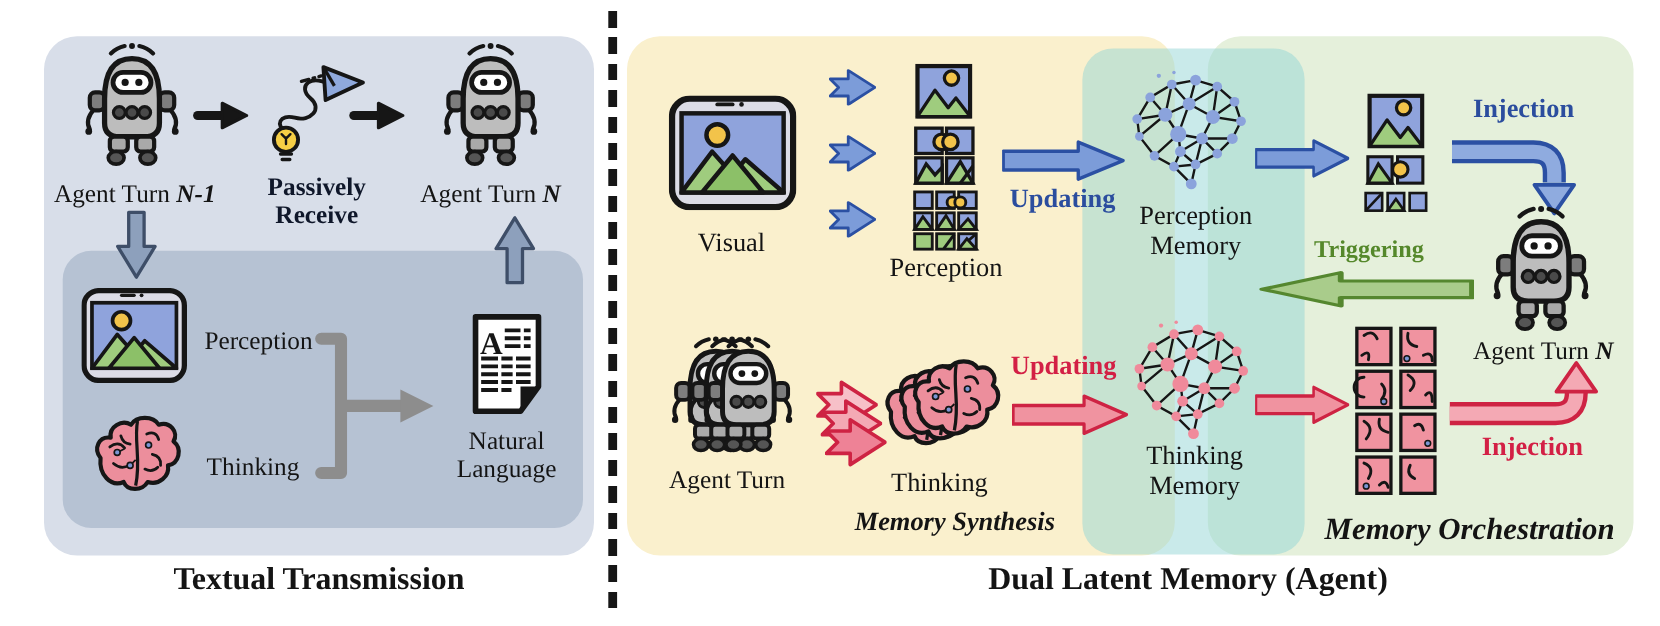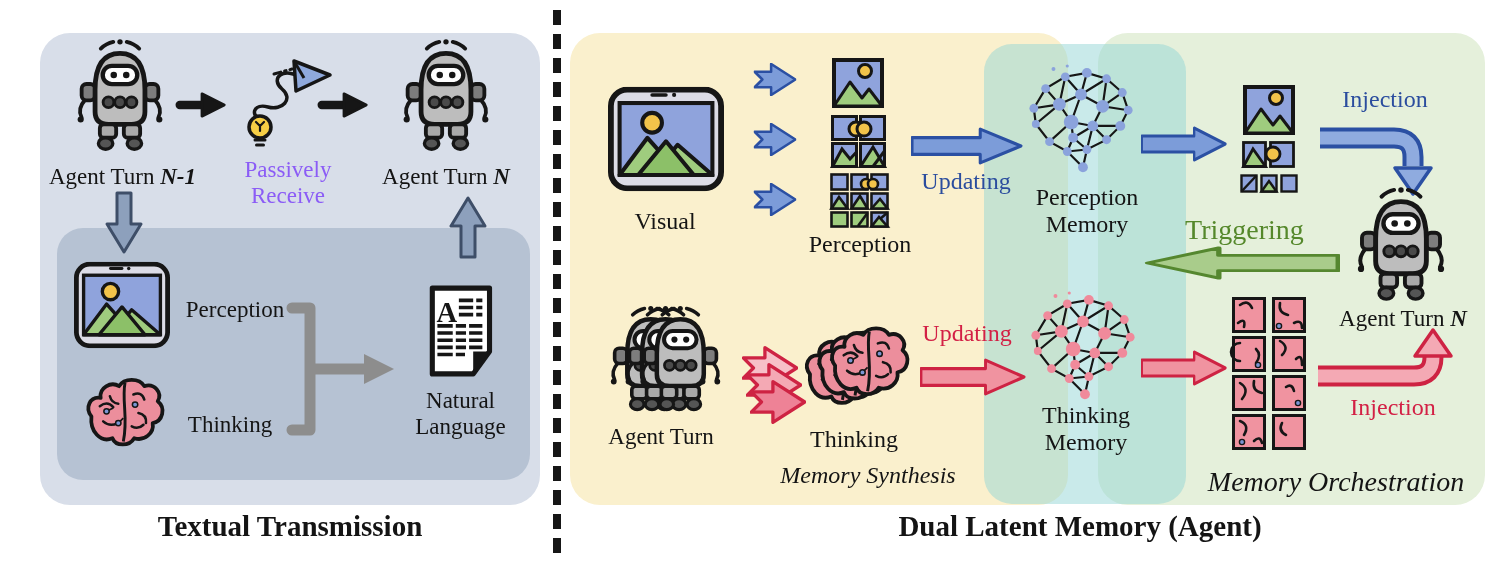--- a/index.html
+++ b/index.html
@@ -1,27 +1,27 @@
 <!DOCTYPE html>
 <html><head>
 <meta charset="utf-8">
 <style>
   html,body{margin:0;padding:0;background:#fff;}
   #canvas{position:relative;width:1509px;height:569px;background:#fff;overflow:hidden;
           font-family:"Liberation Serif",serif;color:#141414;}
   .abs{position:absolute;}
   .lbl{position:absolute;text-align:center;font-size:23px;line-height:1.14;color:#141414;white-space:nowrap;}
   .lbl.two{white-space:normal;}
-  .b{font-weight:400;}
+  .b{font-weight:700;}
   .i{font-style:italic;}
   .em{font-style:italic;font-weight:700;}
   .blue{color:#2B4D9E;}
   .red{color:#D32045;}
   .green{color:#55882B;}
-  .slate{color:#8b5cf6;}
+  .slate{color:#0f172a;}
   .panel{position:absolute;border-radius:30px;}
   #divider{position:absolute;left:553px;top:10px;width:8px;height:548px;
            background:repeating-linear-gradient(180deg,#161616 0 15px,transparent 15px 24px);}
   svg{display:block;overflow:visible;}
   .title{position:absolute;font-size:29px;font-weight:700;text-align:center;white-space:nowrap;}
 </style>
 </head>
 <body>
 
 <div id="canvas">
@@ -310,21 +310,21 @@
     <polygon points="79,44 115,44 97,70" fill="#8FABDF" stroke="#2B50A3" stroke-width="3.5" stroke-linejoin="round"></polygon>
   </svg>
 
   <svg class="abs" style="left:1352px;top:186px" width="98" height="119" viewBox="0 0 100 122">
       <use href="#robot"></use>
     </svg>
   <div class="lbl" style="left:1328px;top:306px;width:150px;">
     <span>Agent Turn </span><span class="em">N</span>
   </div>
 
-  <div class="lbl b green" style="left:1172px;top:214px;width:145px;font-size:28px;text-align:center;">Triggering</div>
+  <div class="lbl b green" style="left:1172px;top:214px;width:145px;font-size:22px;text-align:center;">Triggering</div>
   <svg class="abs" style="left:1144px;top:246px;transform:scaleX(-1)" width="196" height="34" viewBox="0 0 110 36" preserveAspectRatio="none">
       <use href="#blockarrow" fill="#A9CC8B" stroke="#55872F" stroke-width="3"></use>
     </svg>
 
   <svg class="abs" style="left:594px;top:294px" width="132" height="134" viewBox="0 0 134 130">
     <use href="#robot" transform="translate(0,8) scale(0.86)"></use>
     <use href="#robot" transform="translate(15,8) scale(0.86)"></use>
     <use href="#robot" transform="translate(30,8) scale(0.86)"></use>
   </svg>
   <div class="lbl" style="left:595px;top:424px;width:132px;">Agent Turn</div>

